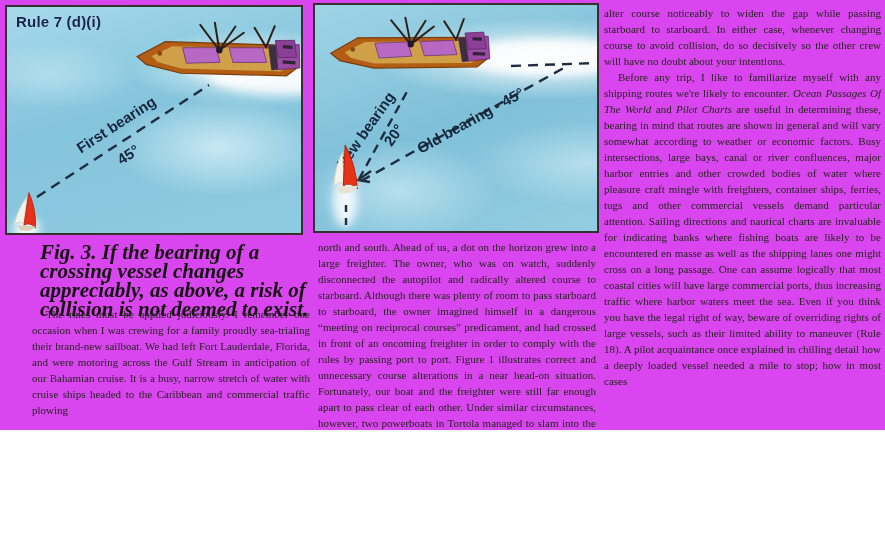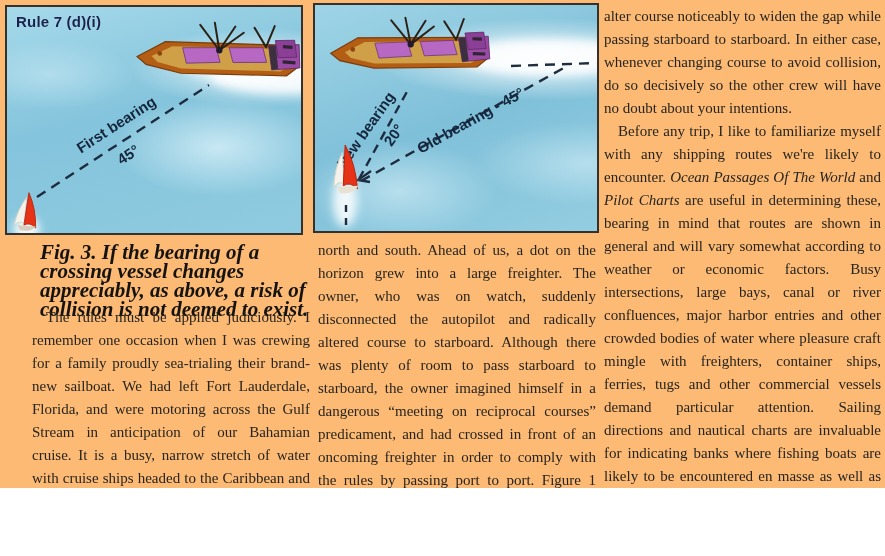--- a/index.html
+++ b/index.html
@@ -1,18 +1,18 @@
 <!DOCTYPE html>
 <html><head>
 <meta charset="utf-8">
 <style>
   html,body{margin:0;padding:0;}
   .page{
-    position:relative; width:885px; height:488px; overflow:hidden;
-    background:#fdba74;
+    position:relative; width:885px; height:430px; overflow:hidden;
+    background:#d946ef;
     font-family:"Liberation Serif", serif;
     color:#26241f;
   }
   .panel{
     position:absolute; border:2px solid #35322e; box-sizing:border-box;
   }
   .panel1{
     left:5px; top:5px; width:298px; height:230px;
     background:
       radial-gradient(ellipse 150px 70px at 72% 62%, rgba(235,250,255,.65), rgba(235,250,255,0) 70%),
@@ -40,21 +40,21 @@
     font-family:"Liberation Sans", sans-serif;
     font-weight:bold; fill:#15263c;
   }
   .caption{
     position:absolute; left:40px; top:243px; width:270px;
     font-weight:bold; font-style:italic; font-size:21px; line-height:19px;
     color:#141310;
   }
   .col{
     position:absolute; text-align:justify;
-    font-size:15px; line-height:23px; overflow:hidden;
+    font-size:11px; line-height:16px; overflow:hidden;
   }
   .col p{margin:0;}
   .col p.indent{text-indent:14px;}
   .col1{left:32px;  top:306px; width:278px; height:250px;}
   .col2{left:318px; top:239px; width:278px; height:317px;}
   .col3{left:604px; top:5px;   width:277px; height:551px;}
 </style>
 </head>
 <body>
 

